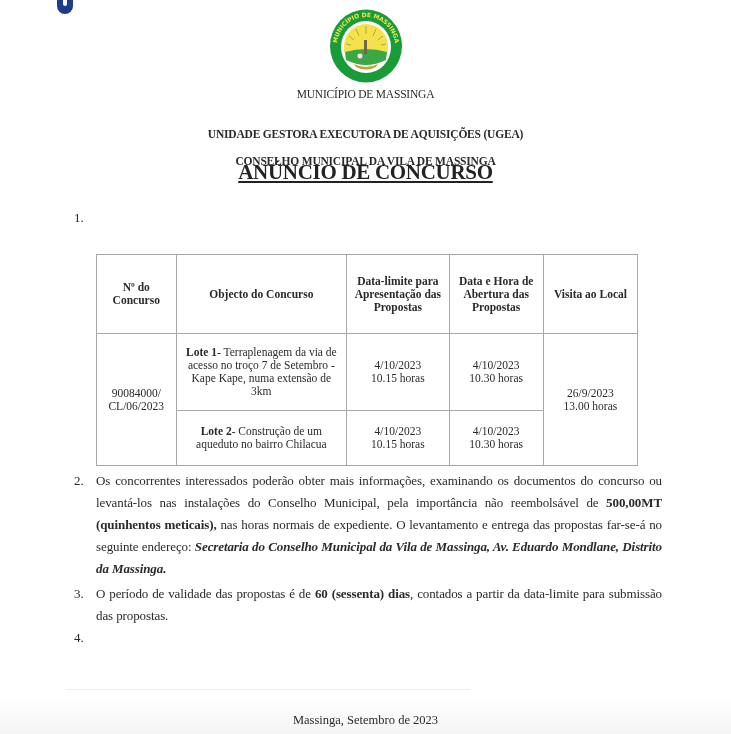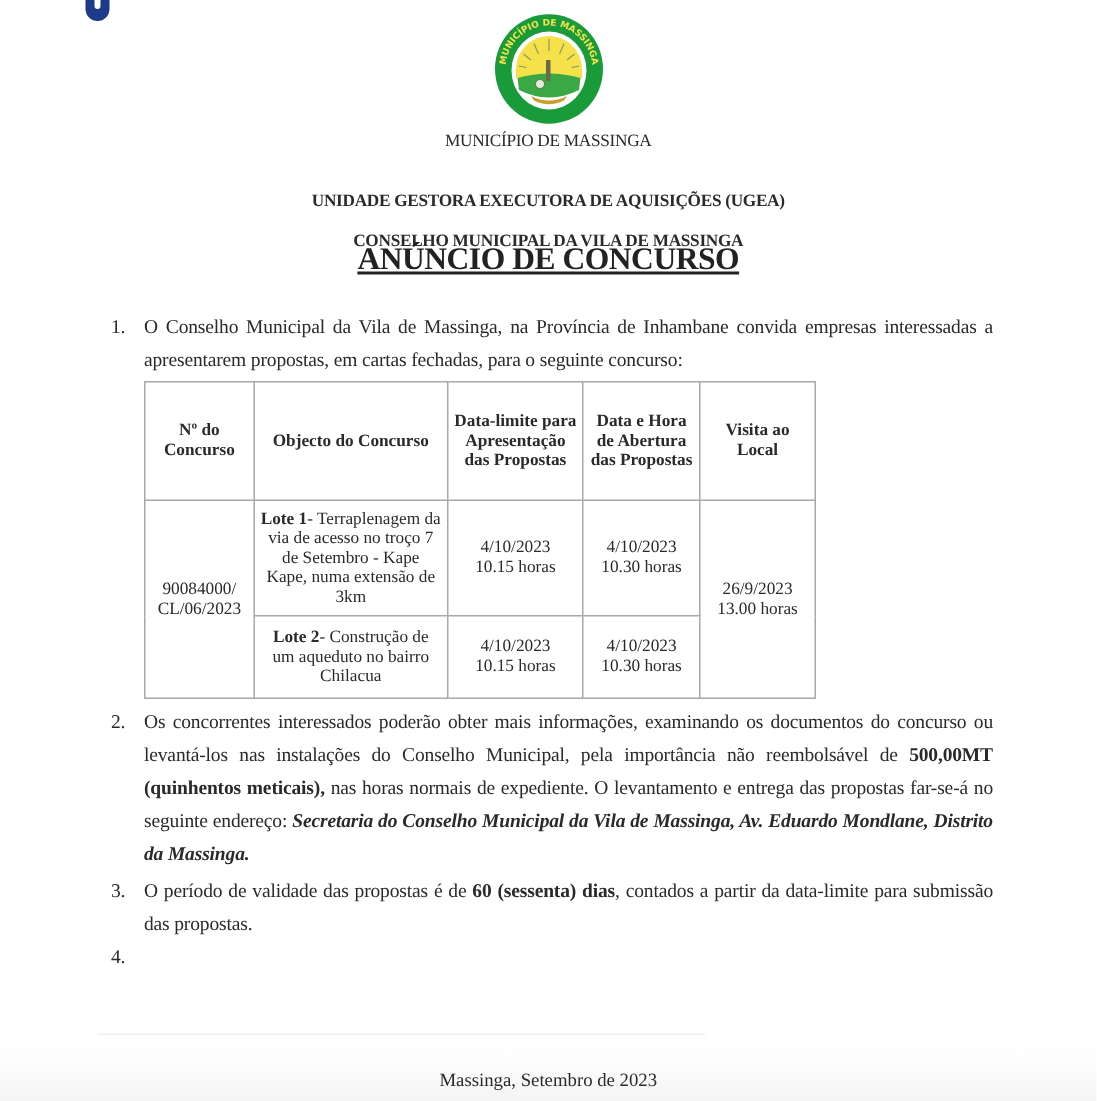--- a/index.html
+++ b/index.html
@@ -38,21 +38,21 @@
     }
     .para .num { position: absolute; left: -22px; top: 0; }
     .p1 { top: 207px; }
     .p2 { top: 470px; }
     .p3 { top: 583px; }
     .p4 { top: 627px; }
     .b { font-weight: bold; }
     .bi { font-weight: bold; font-style: italic; }
 
     table.tender {
-      position: absolute; left: 96px; top: 254px; width: 448px;
+      position: absolute; left: 96px; top: 254px; width: 542px;
       border-collapse: collapse;
       font-family: "Liberation Serif", "DejaVu Serif", serif;
       font-size: 11.5px; line-height: 13px; color: #2a2a2a;
       text-align: center;
     }
     table.tender th, table.tender td {
       border: 1.5px solid #a8a8a8; padding: 2px 4px; vertical-align: middle;
     }
     table.tender th { font-weight: bold; height: 74px; }
     .c1 { width: 72px; } .c2 { width: 171px; } .c3 { width: 96px; margin-top: 39px; } .c4 { width: 89px; } .c5 { width: 89px; }
@@ -103,21 +103,20 @@
 </svg>
 
 <div class="hdr hdr1">MUNICÍPIO DE MASSINGA</div>
 <div class="hdr hdr2">CONSELHO MUNICIPAL DA VILA DE MASSINGA</div>
 <div class="hdr hdr3">UNIDADE GESTORA EXECUTORA DE AQUISIÇÕES (UGEA)</div>
 
 <div class="title">ANÚNCIO DE CONCURSO</div>
 
 <div class="para p1">
   <span class="num">1.</span>
-  <span>O Conselho Municipal da Vila de Massinga, na Província de Inhambane convida empresas interessadas a apresentarem propostas, em cartas fechadas, para o seguinte concurso:</span>
 </div>
 
 <table class="tender">
   <thead>
     <tr>
       <th class="c1">Nº do Concurso</th>
       <th class="c2">Objecto do Concurso</th>
       <th class="c3">Data-limite para Apresentação das Propostas</th>
       <th class="c4">Data e Hora de Abertura das Propostas</th>
       <th class="c5">Visita ao Local</th>

